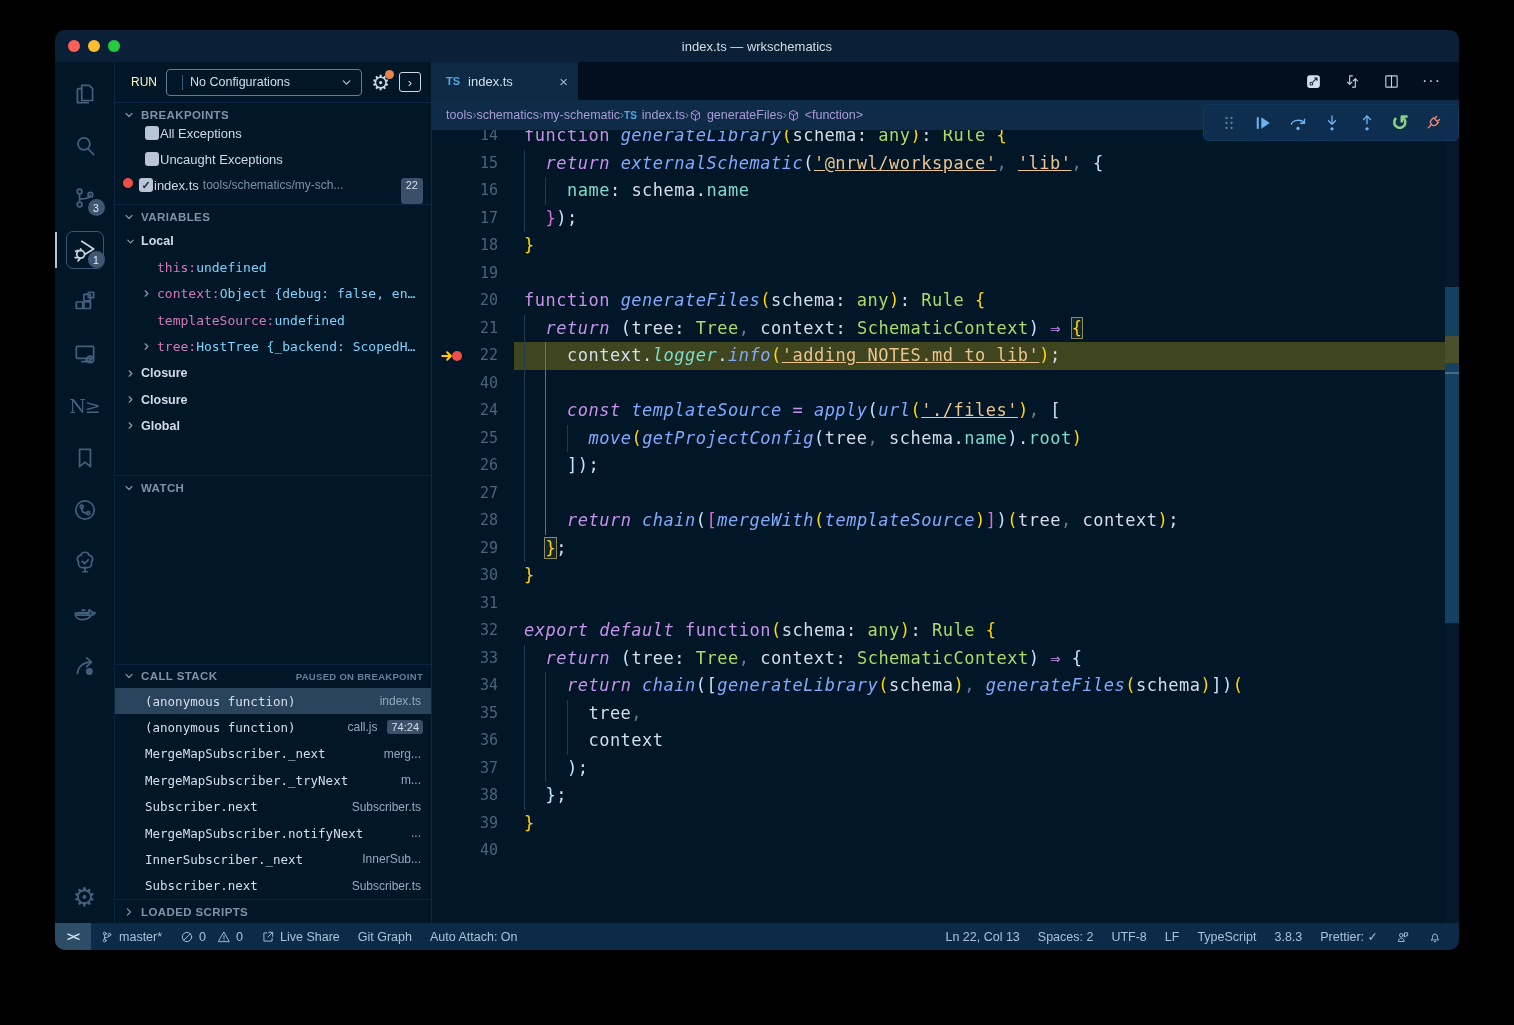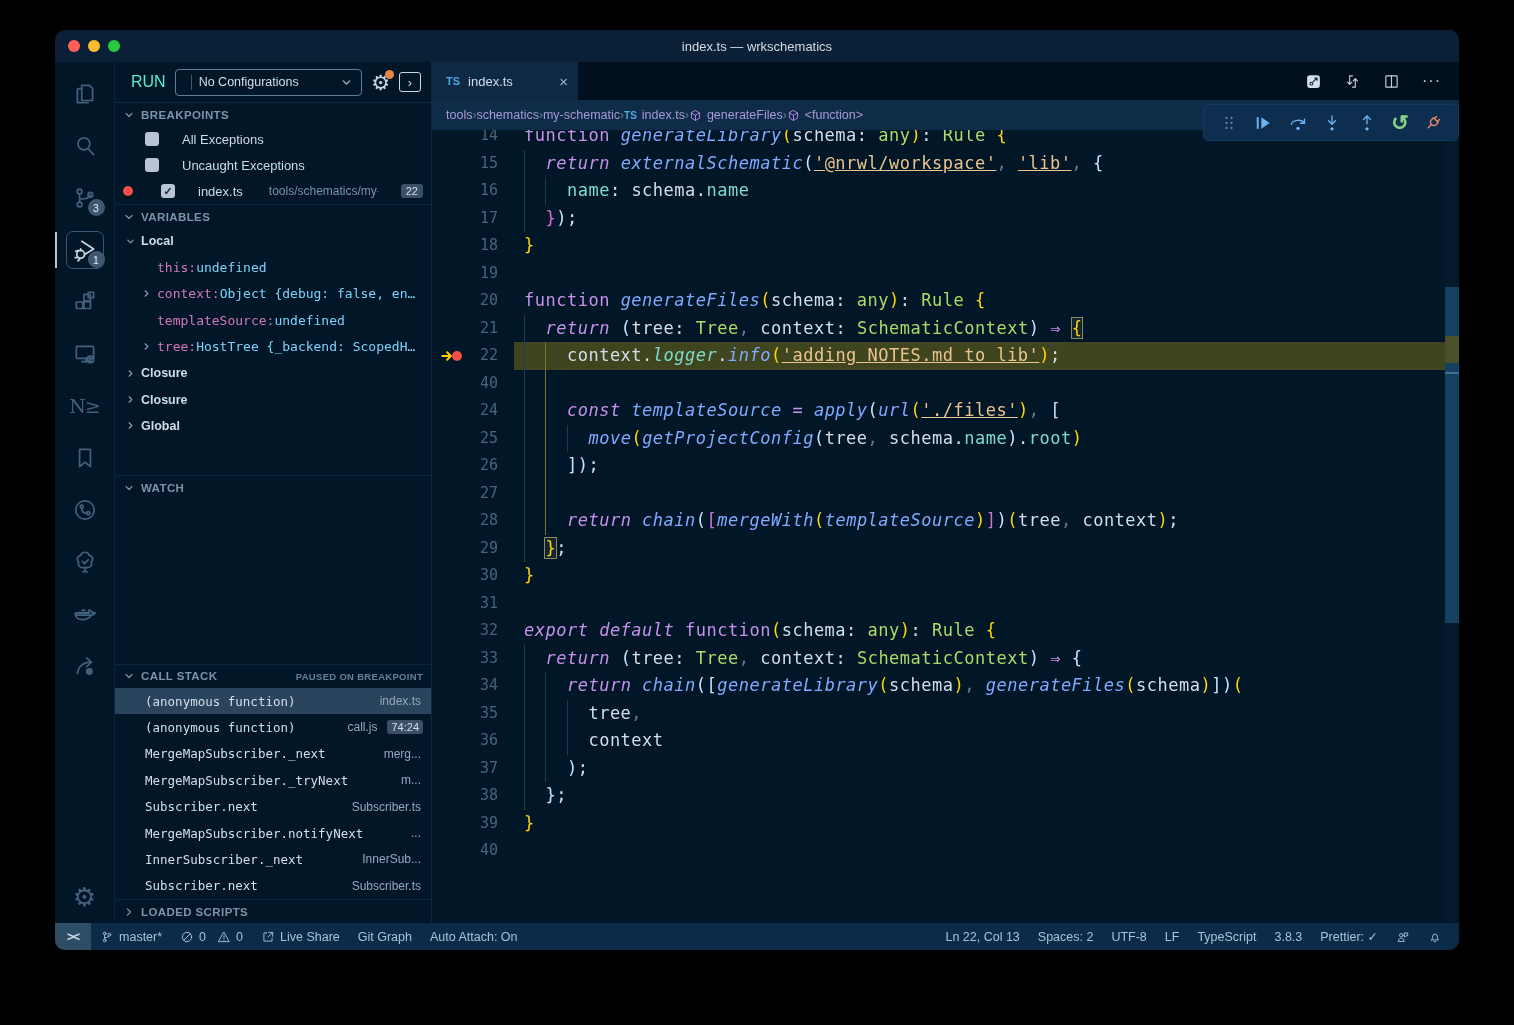--- a/index.html
+++ b/index.html
@@ -19,32 +19,32 @@
   .ab-item svg { width:26px; height:26px; }
   .ab-item.active { color:#c9d6e2; }
   .ab-item.active::before { content:""; position:absolute; left:0; top:8px; bottom:8px; width:2px; background:#b9c5d1; }
   .ab-item.active .icon-frame { outline:1px solid #3a5876; outline-offset:5px; border-radius:1px; }
   .ab-badge { position:absolute; right:10px; bottom:8px; min-width:17px; height:17px; border-radius:9px; background:#3f5872; color:#e6edf4; font-size:10.5px; display:flex; align-items:center; justify-content:center; padding:0 3px; }
   .ab-spacer { flex:1; }
   .ab-nx { font-family:"DejaVu Serif", serif; font-size:19px; color:#43607d; letter-spacing:-1px; }
   
   .sidebar { width:317px; background:#011627; border-right:1px solid #0d2a44; display:flex; flex-direction:column; font-size:13px; color:#cfdae6; overflow:hidden; }
   .run-row { height:40px; display:flex; align-items:center; padding:0 10px 0 16px; gap:9px; flex:0 0 auto; }
-  .run-label { color:#5eead4; font-size:16px; }
+  .run-label { color:#fef9c3; font-size:12px; }
   .run-dd { flex:1; height:27px; border:1px solid #5f7e97; border-radius:4px; display:flex; align-items:center; padding:0 8px; gap:7px; color:#d6deeb; font-size:12.5px; }
   .run-dd .divider { width:1px; height:15px; background:#3c5a75; }
   .run-config { flex:1; }
   .gear-wrap { position:relative; color:#ccd7e2; }
   .gear-glyph { font-size:21px; line-height:1; }
   .gear-dot { position:absolute; right:-4px; top:-2px; width:9px; height:9px; border-radius:50%; background:#e8834a; }
   .panel-btn { width:22px; height:20px; border:1.4px solid #ccd7e2; border-radius:3px; color:#ccd7e2; font-size:13px; display:flex; align-items:center; justify-content:center; }
   .sec-header { height:24px; display:flex; align-items:center; gap:6px; padding:0 8px; color:#7d93a8; font-size:11.5px; font-weight:bold; letter-spacing:.4px; border-top:1px solid #0b2440; flex:0 0 auto; }
   .sec-header .chev { width:12px; height:12px; color:#7d93a8; }
   .sec-header .right-note { margin-left:auto; font-size:9.5px; color:#64809a; font-weight:bold; letter-spacing:.3px; }
-  .bp-row { height:26px; display:flex; align-items:center; gap:23px; padding-left:30px; }
+  .bp-row { height:26px; display:flex; gap:1px; padding-left:30px; }
   .cbx { width:14px; height:14px; border-radius:3px; background:#b9c5d6; display:flex; align-items:center; justify-content:center; color:#152c44; font-size:11px; font-weight:bold; }
   .bp-dot { width:10px; height:10px; border-radius:50%; background:#ef4f47; margin-left:-22px; margin-right:5px; }
   .bp-path { color:#7a92a8; font-size:12px; margin-left:3px; white-space:nowrap; overflow:hidden; flex:1; }
   .badge { background:#3a5068; color:#d5dfe9; border-radius:3px; font-size:11px; padding:1px 5px; margin-right:8px; }
   .var-row { height:26.4px; display:flex; align-items:center; font-family:"DejaVu Sans Mono", monospace; font-size:13px; white-space:nowrap; overflow:hidden; }
   .var-row .chev { width:11px; height:11px; color:#8aa2b8; flex:0 0 auto; margin-right:5px; }
   .scope-label { font-family:"Liberation Sans", sans-serif; font-weight:bold; font-size:12.5px; color:#d2dce6; }
   .vname { color:#d678b8; }
   .vval { color:#7dd3fc; }
   .watch-body { flex:1 1 auto; min-height:20px; }

